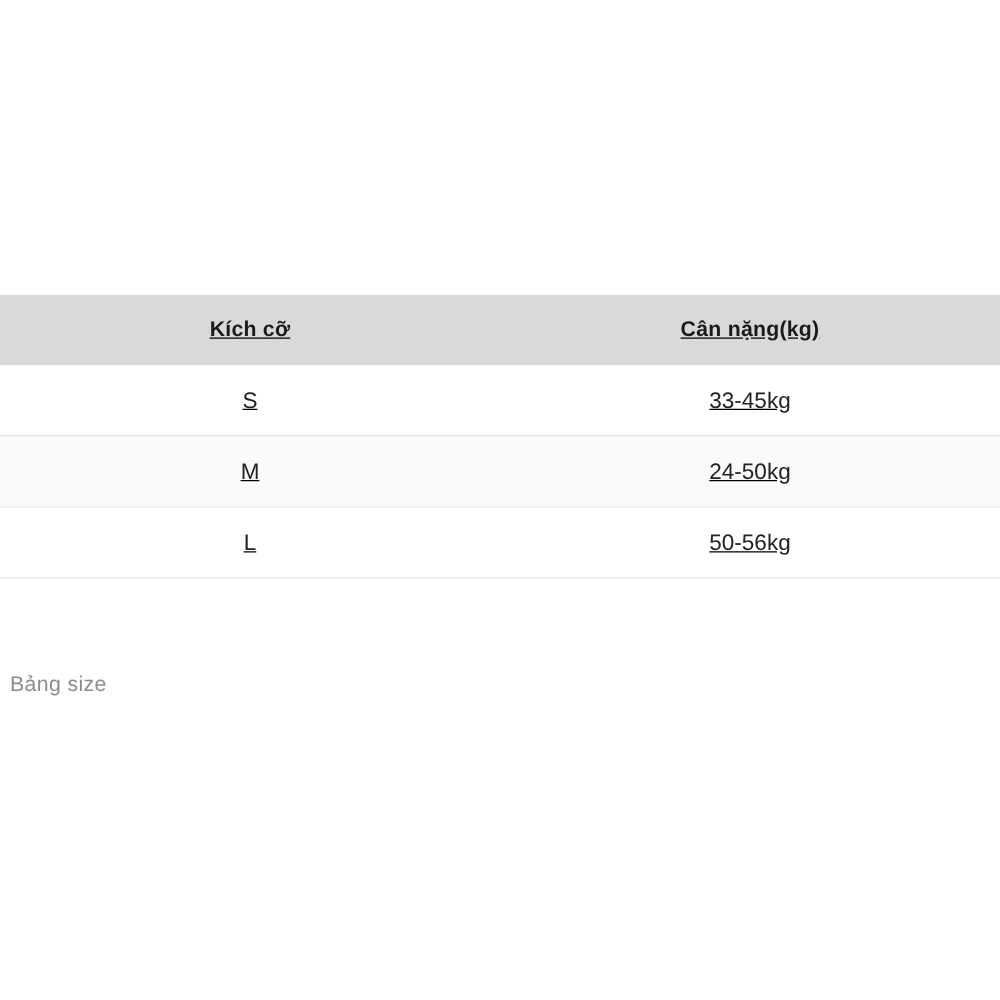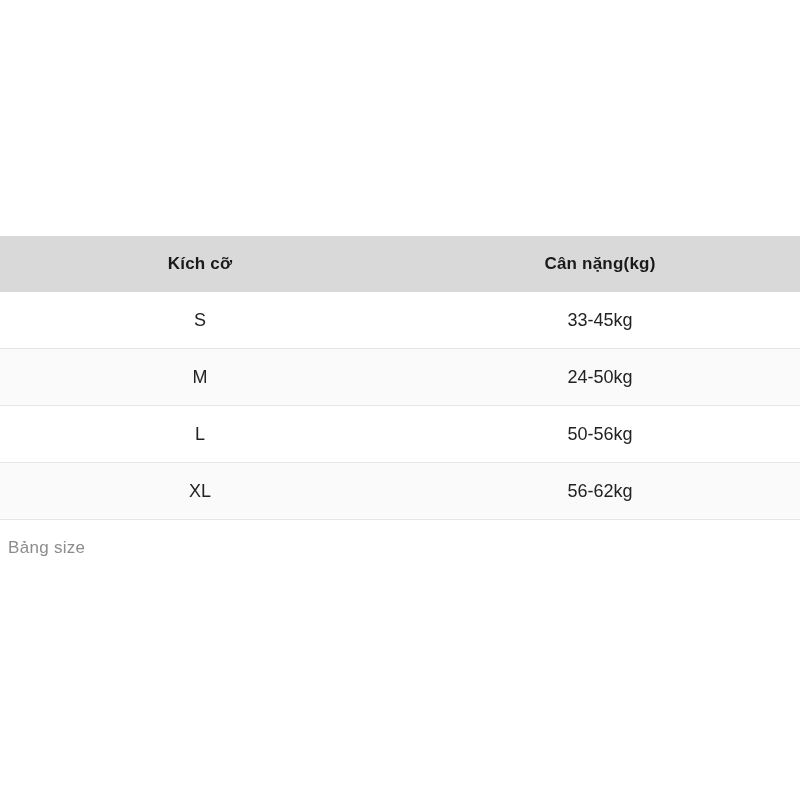--- a/index.html
+++ b/index.html
@@ -22,20 +22,21 @@
   .table-wrap {
     position: absolute;
     left: 0;
     top: 236px;
     width: 800px;
   }
   table.size-table {
     width: 800px;
     border-collapse: collapse;
     table-layout: fixed;
+    text-decoration: underline;
   }
   table.size-table col.c1 { width: 400px; }
   table.size-table col.c2 { width: 400px; }
 
   table.size-table thead th {
     background: #d9d9d9;
     color: #1a1a1a;
     font-size: 17px;
     font-weight: bold;
     height: 56px;
@@ -94,23 +95,19 @@
           <td>33-45kg</td>
         </tr>
         <tr class="even">
           <td>M</td>
           <td>24-50kg</td>
         </tr>
         <tr class="odd">
           <td>L</td>
           <td>50-56kg</td>
         </tr>
-        <tr class="even">
-          <td>XL</td>
-          <td>56-62kg</td>
-        </tr>
       </tbody>
     </table>
   </div>
 
   <div class="caption">Bảng size</div>
 
 </div>
 
 </body></html>

